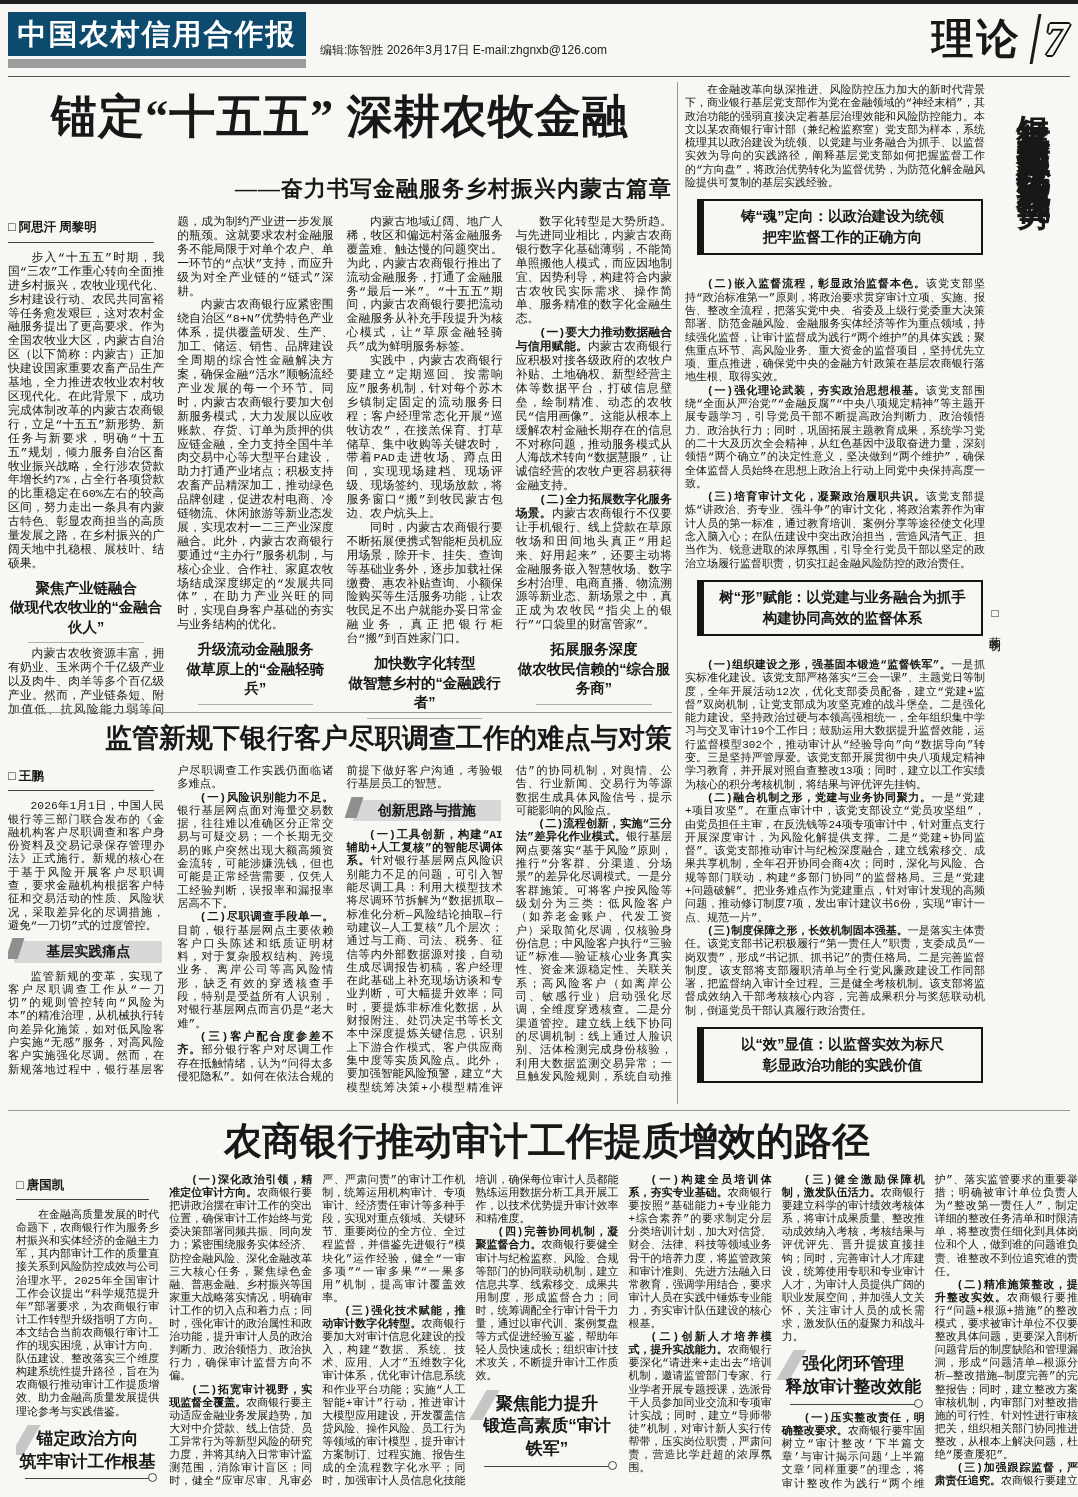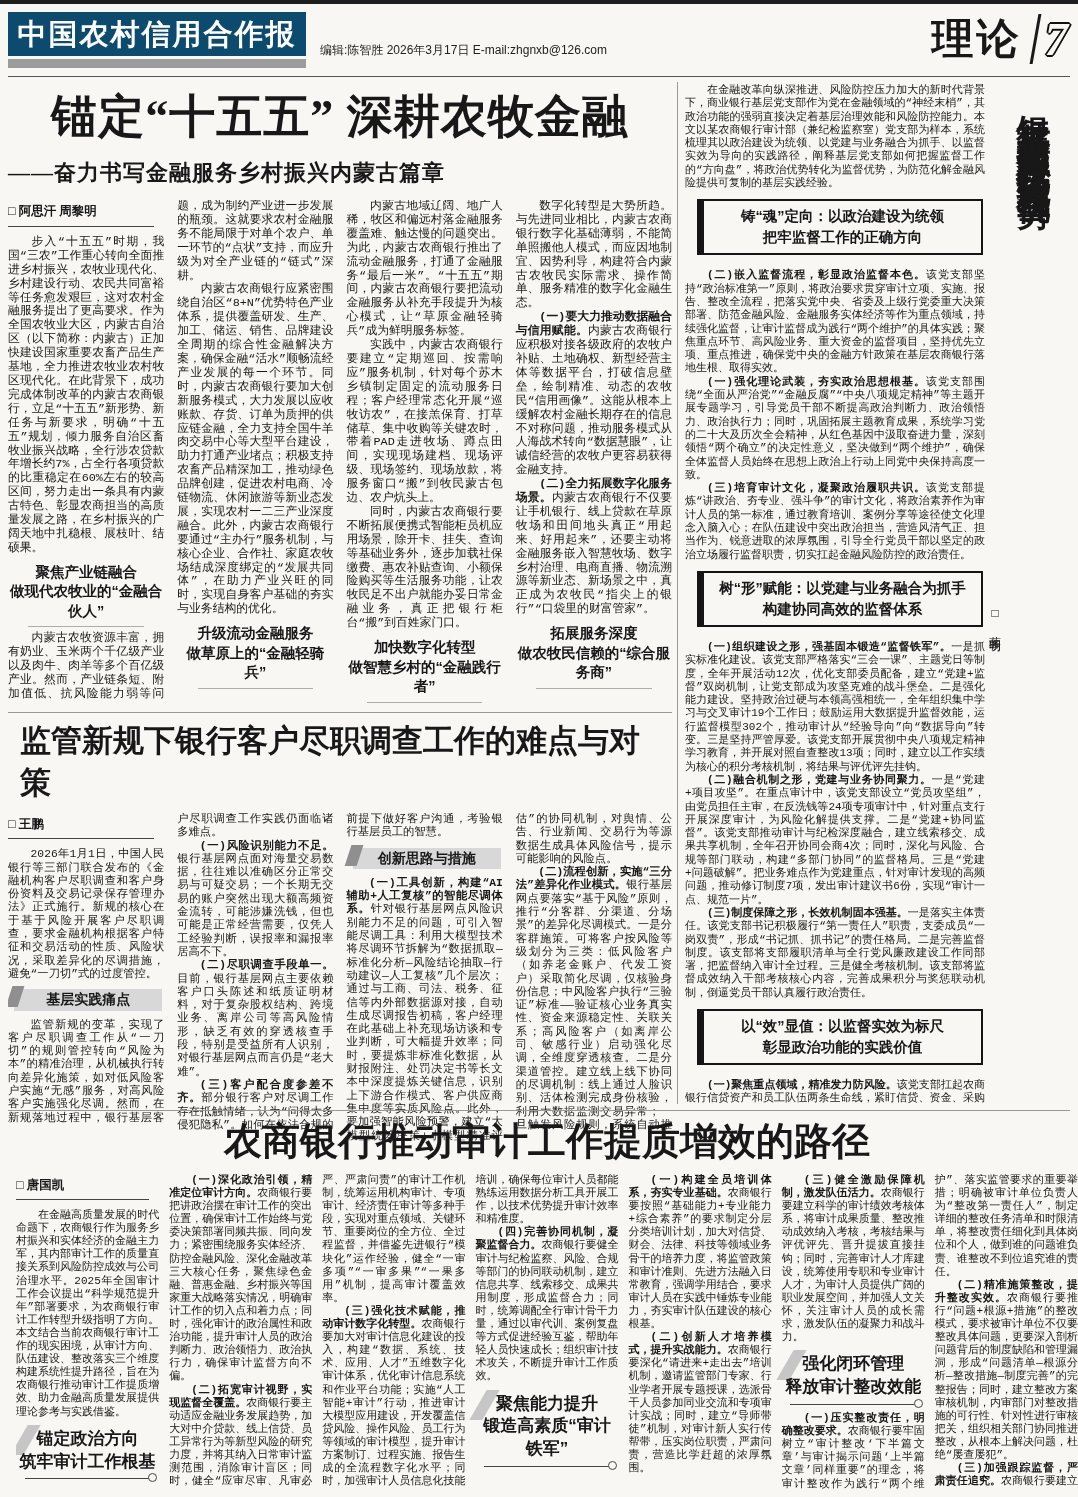--- a/index.html
+++ b/index.html
@@ -24,45 +24,45 @@
   .rule-head{position:absolute;left:8px;right:8px;top:72px;border-top:1px solid #555;}
   
   .para{margin:0;text-indent:2em;text-align:justify;font-family:Liberation Mono, monospace;}
   .lead{font-weight:700;}
   .byline{font-weight:700;font-size:12.5px;border-bottom:1.5px solid #444;padding:3px 0 7px;margin:2px 10px 9px 0;break-inside:avoid;}
   .ch{text-align:center;font-weight:800;font-size:14.5px;line-height:1.35;
     font-family:"Liberation Sans",sans-serif;margin:7px 0 5px;break-inside:avoid;text-indent:0;}
   .ch::after{content:"";display:block;width:74%;margin:5px auto 0;border-bottom:1px solid #adadad;}
   .boxh{border:2px solid #151515;border-left-width:7px;font-family:"Liberation Sans",sans-serif;
     font-weight:800;font-size:14.5px;line-height:1.45;text-align:center;padding:5px 6px;
-    margin:9px 2px 14px 12px;break-inside:avoid;text-indent:0;}
+    margin:9px 2px 23px 12px;break-inside:avoid;text-indent:0;}
   .barh{background:#d8d8d8;font-family:"Liberation Sans",sans-serif;font-weight:800;font-size:14px;
     text-align:center;padding:4px 0;margin:8px 2px 8px 6px;position:relative;break-inside:avoid;text-indent:0;}
   .barh::before{content:"";position:absolute;left:-5px;top:-3px;bottom:3px;width:12px;background:#8f8f8f;transform:skewX(-18deg);}
   .slashh{text-align:center;font-weight:800;font-size:17px;line-height:1.35;
     font-family:"Liberation Sans",sans-serif;margin:7px 0;position:relative;padding:2px 0 0;break-inside:avoid;text-indent:0;}
   .slashh::before{content:"";position:absolute;left:3px;top:-1px;width:13px;height:30px;background:#c6c6c6;transform:skewX(-30deg);z-index:-1;}
   .slashh::after{content:"";display:block;margin:5px auto 0;width:88%;border-bottom:1px solid #444;}
   .slashh i{position:absolute;right:2px;bottom:-3px;width:7px;height:7px;border:1px solid #444;border-radius:50%;background:#f8f7f3;}
   
   #art-main{position:absolute;left:8px;top:78px;width:664px;height:626px;}
   .main-title{text-align:center;font-weight:900;font-size:46px;letter-spacing:1px;margin:4px 0 0;}
-  .main-sub{text-align:left;font-size:22px;font-weight:600;margin:10px 0 12px;letter-spacing:1px;}
+  .main-sub{text-align:right;font-size:22px;font-weight:600;margin:26px 0 12px;letter-spacing:1px;}
   .flow-main{height:514px;column-count:4;column-gap:13px;column-fill:auto;overflow:hidden;font-size:11.8px;line-height:13.9px;}
   
   #v-rule{position:absolute;left:677px;top:78px;height:1022px;border-left:1px solid #999;}
   #art-right{position:absolute;left:685px;top:80px;width:300px;height:1020px;overflow:hidden;}
   .flow-right{font-size:11px;line-height:13.3px;}
   #vert-strip{position:absolute;left:994px;top:84px;width:78px;height:840px;}
   .vert-title{writing-mode:vertical-rl;font-weight:900;font-size:34px;letter-spacing:4px;line-height:1;margin:0 auto;height:100%;text-align:start;}
   .vert-byline{position:absolute;writing-mode:vertical-rl;font-size:12px;left:-8px;top:518px;letter-spacing:2px;}
   
   #rule-mid{position:absolute;left:8px;width:664px;top:708px;border-top:1px solid #999;}
   #art-mid{position:absolute;left:8px;top:714px;width:664px;height:390px;}
-  .mid-title{text-align:left;font-size:31px;font-weight:900;margin:2px 12px 9px;}
+  .mid-title{text-align:right;font-size:27px;font-weight:900;margin:2px 0 9px;}
   .flow-mid{height:332px;column-count:4;column-gap:13px;column-fill:auto;overflow:hidden;font-size:11.3px;line-height:13.3px;}
   
   #rule-bottom{position:absolute;left:8px;right:8px;top:1106px;border-top:1px solid #999;}
   #art-bottom{position:absolute;left:16px;top:1112px;width:1062px;height:378px;}
   .bottom-title{text-align:center;font-size:38px;font-weight:900;margin:0 0 7px;}
   .flow-bottom{height:326px;column-count:7;column-gap:10px;column-fill:auto;overflow:hidden;font-size:11px;line-height:13.1px;}
 </style>
 </head>
 <body>
 

